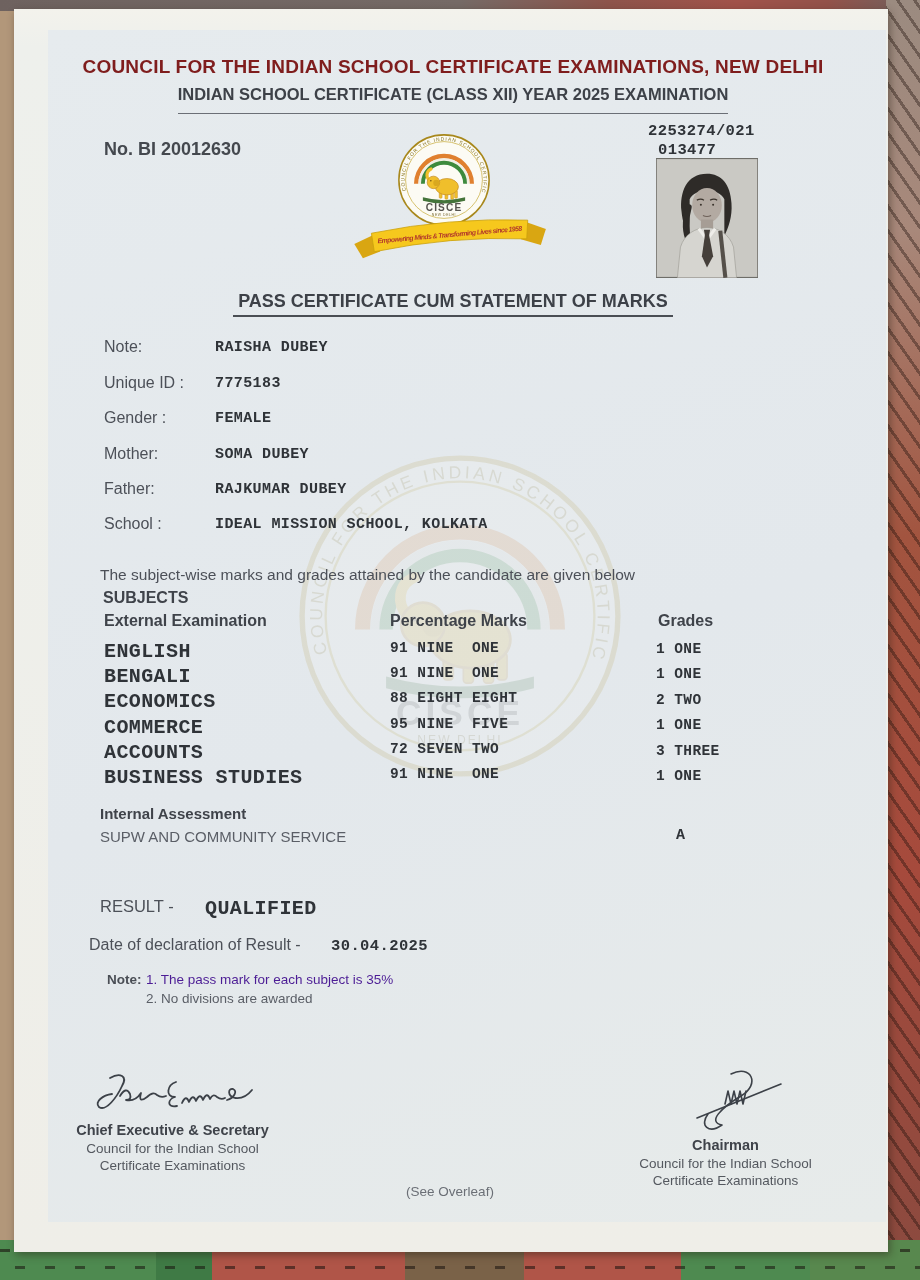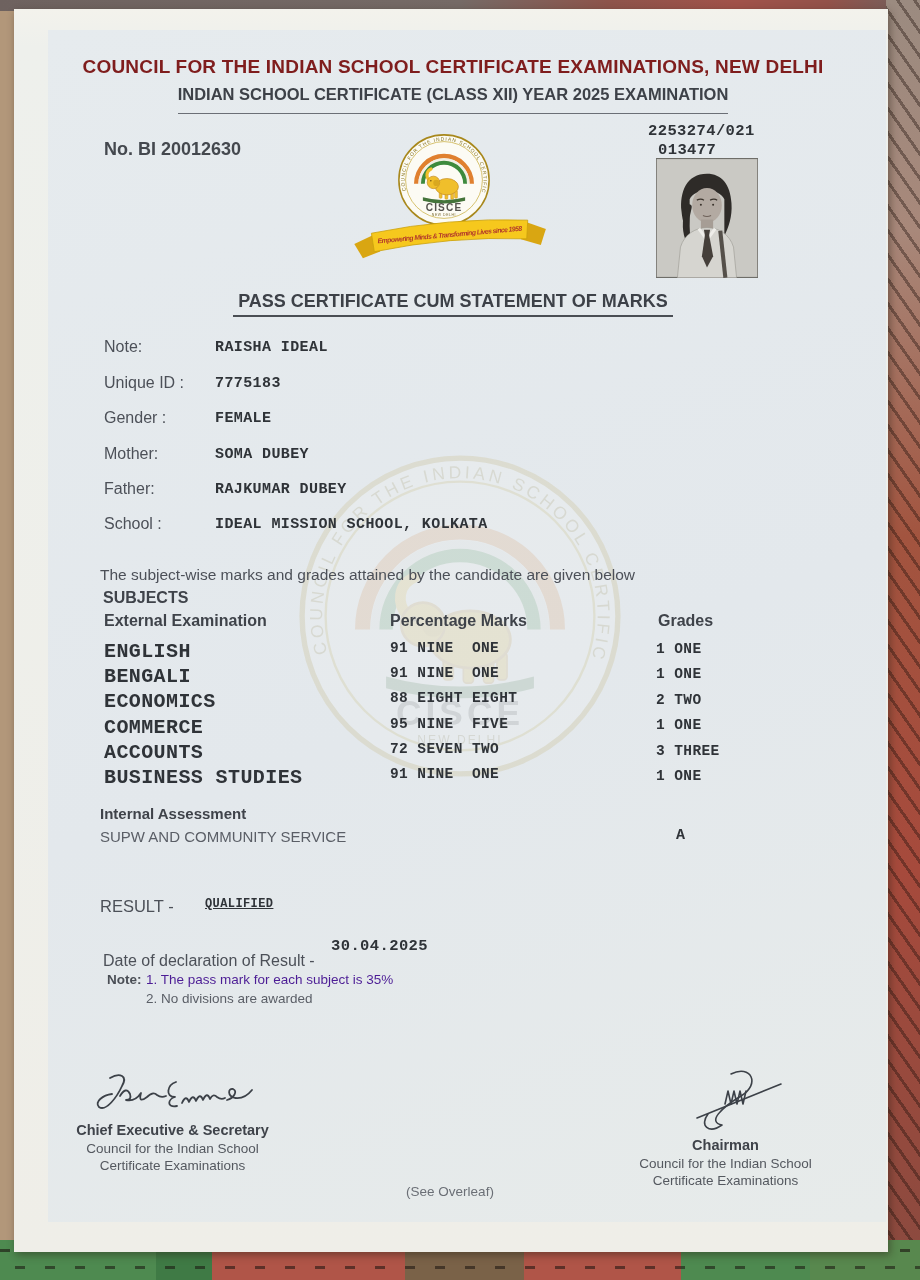--- a/index.html
+++ b/index.html
@@ -53,22 +53,22 @@
   .subjects-hdr{top:589px;left:103px;font-size:16px;}
   .col-hdr{top:612px;font-size:16px;}
   .row-subject{left:104px;font-size:20px;}
   .row-marks{left:390px;font-size:14.5px;}
   .row-grade{left:656px;font-size:14.5px;}
   
   .internal-title{top:805px;left:100px;font-size:15px;}
   .internal-item{top:828px;left:100px;font-size:15px;color:#5a5e66;}
   .internal-grade{top:827px;left:676px;font-size:15px;}
   .result-label{top:897px;left:100px;font-size:16.5px;}
-  .result-value{top:897px;left:205px;font-size:12px;text-decoration:underline;}
-  .date-label{top:936px;left:103px;font-size:16px;margin-top:16px;}
+  .result-value{top:897px;left:205px;font-size:20px;}
+  .date-label{top:936px;left:89px;font-size:16px;}
   .date-value{top:937px;left:331px;font-size:15.5px;}
   .note-label{top:972px;left:107px;font-size:13.5px;font-weight:700;color:#4a4e55;}
   .note-item1{top:972px;left:146px;font-size:13.5px;color:#4c1d95;}
   .note-item2{top:991px;left:146px;font-size:13.5px;color:#5a5e66;}
   
   .sig-left-block{top:1120px;left:70px;width:205px;}
   .sig-right-block{top:1135px;left:628px;width:195px;}
   .sig-title{font-size:14.5px;font-weight:700;color:#3f434a;line-height:20px;}
   .sig-org{font-size:13.5px;color:#54585f;line-height:17px;}
   .overleaf{top:1184px;left:350px;width:200px;font-size:13.5px;color:#6b6f76;}
@@ -156,21 +156,21 @@
   <polygon points="47,70 53,70 52,76 48,76" fill="#453f3a"></polygon>
   <polygon points="48,75 52,75 56,96 50,107 45,96" fill="#453f3a"></polygon>
   <path d="M 63,71 L 68,117" stroke="#55504a" stroke-width="4"></path>
 </svg>
 
 <div class="abs title-wrap center">
   <span class="doc-title">PASS CERTIFICATE CUM STATEMENT OF MARKS</span>
 </div>
 
 <div class="abs field-label sans" style="top:338px">Note:</div>
-<div class="abs field-value mono" style="top:339px">RAISHA IDEAL</div>
+<div class="abs field-value mono" style="top:339px">RAISHA DUBEY</div>
 <div class="abs field-label sans" style="top:374px">Unique ID :</div>
 <div class="abs field-value mono" style="top:375px">7775183</div>
 <div class="abs field-label sans" style="top:409px">Gender :</div>
 <div class="abs field-value mono" style="top:410px">FEMALE</div>
 <div class="abs field-label sans" style="top:445px">Mother:</div>
 <div class="abs field-value mono" style="top:446px">SOMA DUBEY</div>
 <div class="abs field-label sans" style="top:480px">Father:</div>
 <div class="abs field-value mono" style="top:481px">RAJKUMAR DUBEY</div>
 <div class="abs field-label sans" style="top:515px">School :</div>
 <div class="abs field-value mono" style="top:516px">IDEAL MISSION SCHOOL, KOLKATA</div>

